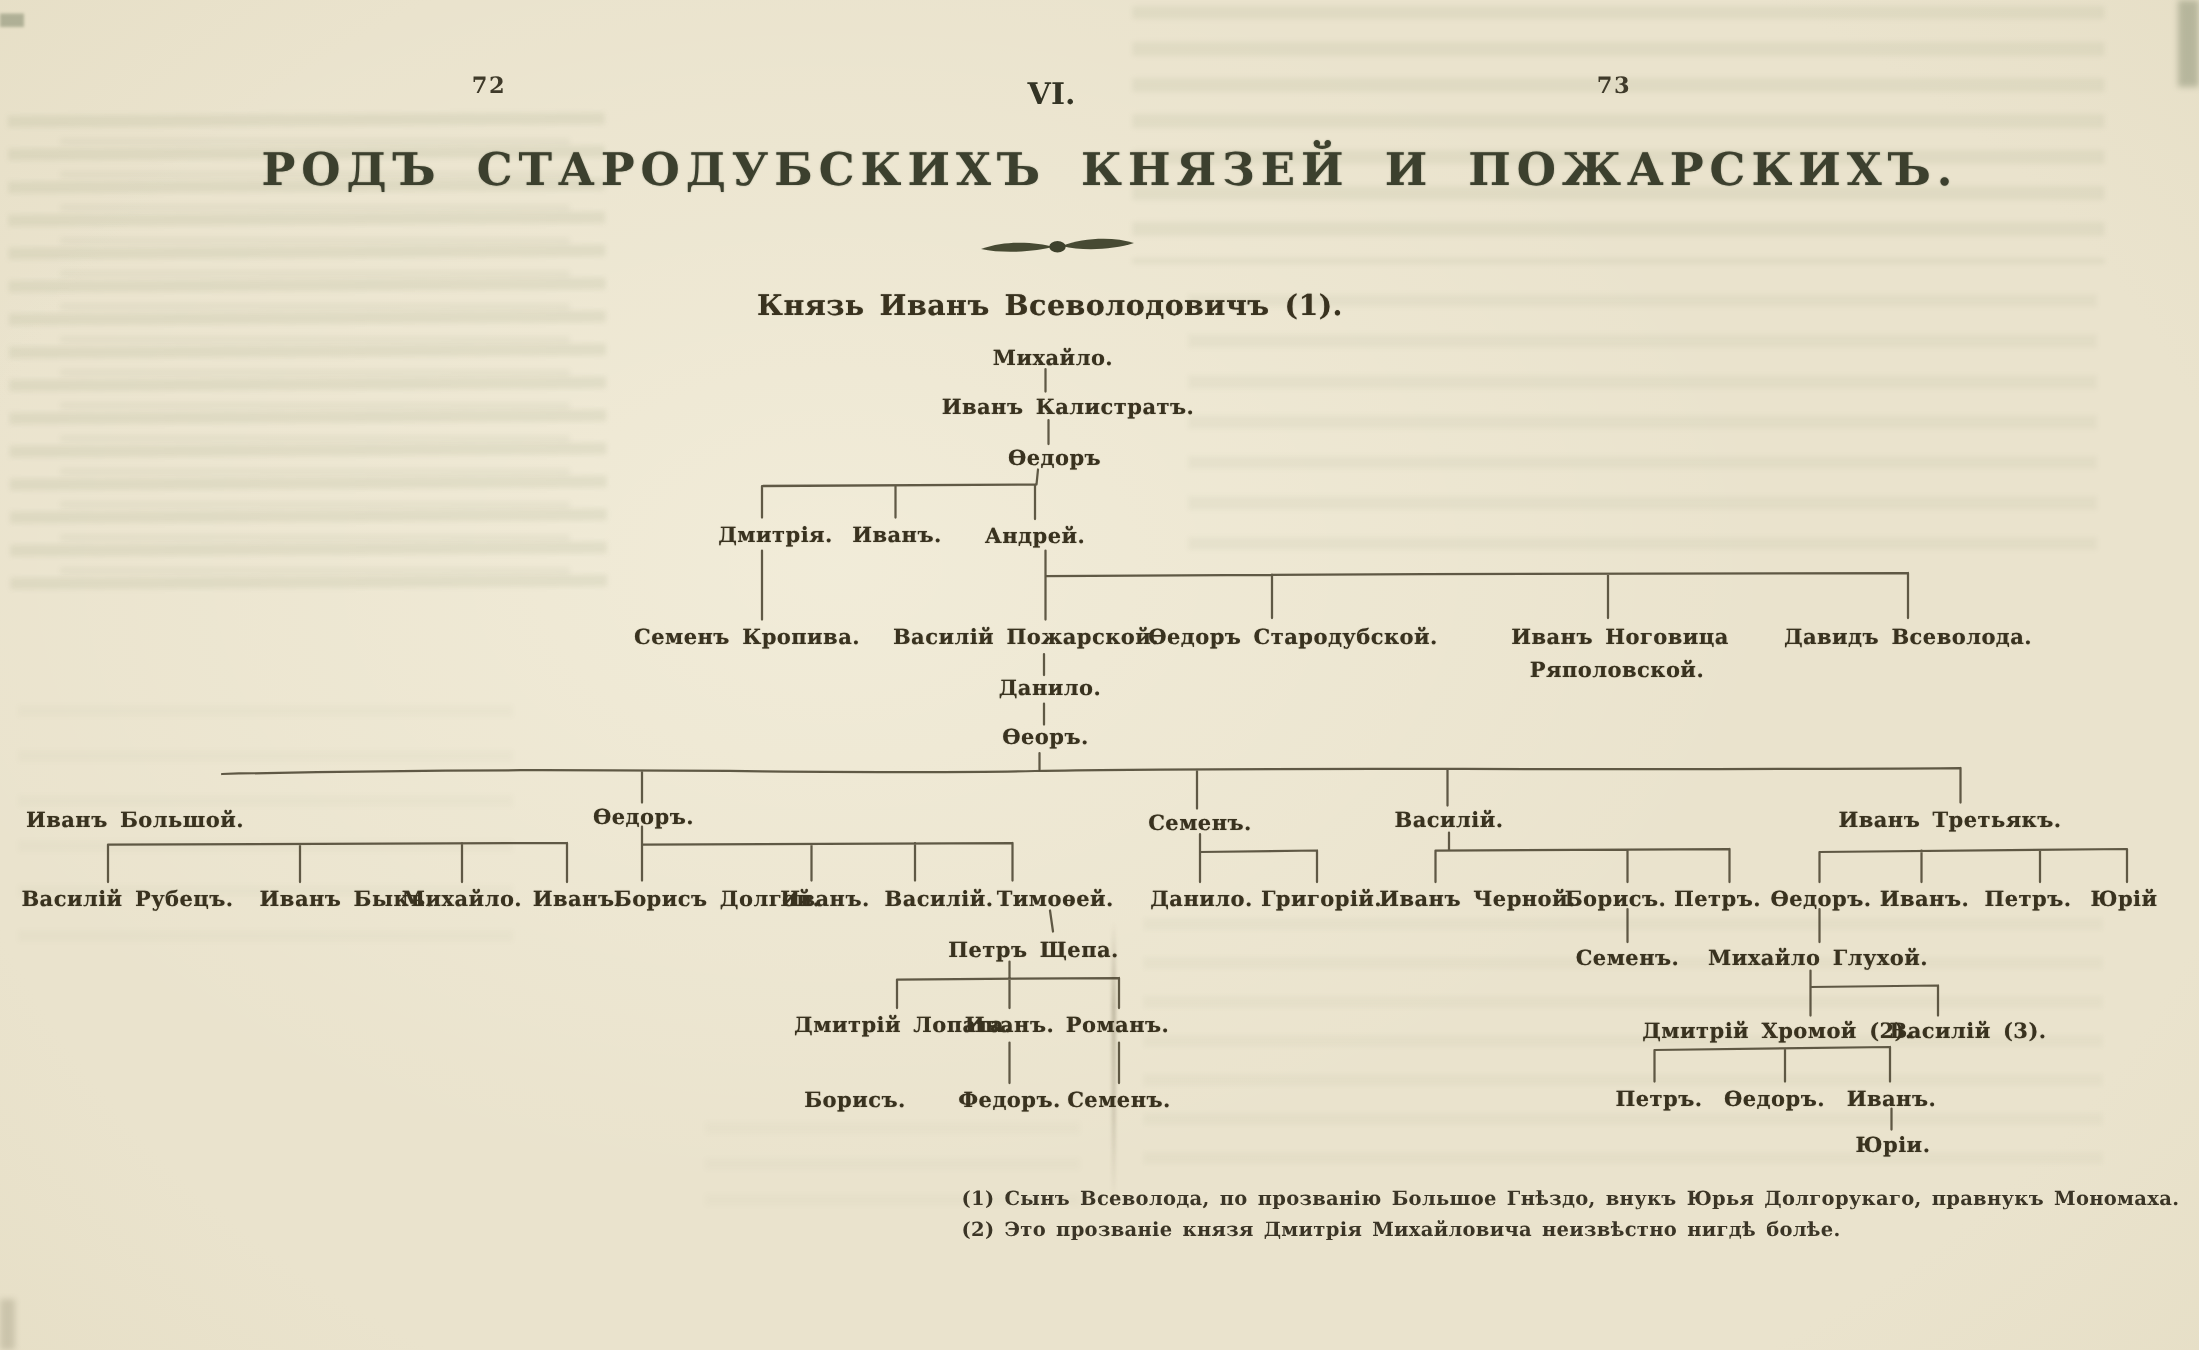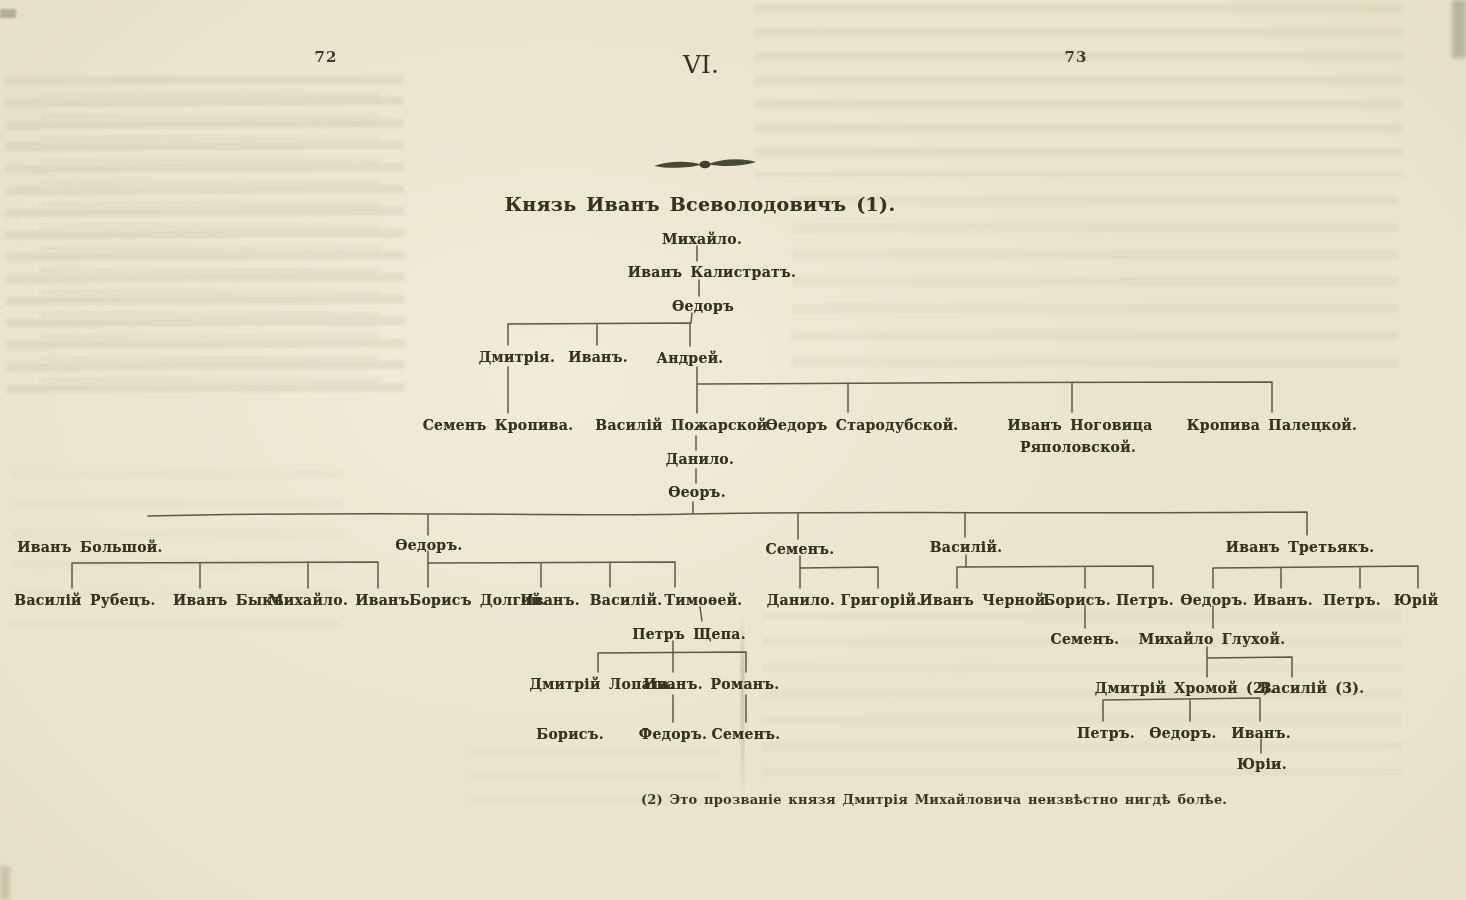--- a/index.html
+++ b/index.html
@@ -14,21 +14,21 @@
   .abs{position:absolute;}
   
   .n{
     position:absolute;transform:translateX(-50%);
     font-weight:bold;font-size:14px;letter-spacing:.3px;word-spacing:3px;
     color:#39321f;white-space:nowrap;text-shadow:0 0 .6px rgba(57,50,31,.55);
   }
   .n-big{font-size:19px;}
   
   .pagenum{position:absolute;transform:translateX(-50%);font-weight:bold;font-size:15px;color:#3f3a2a;letter-spacing:1px;}
-  .section{position:absolute;transform:translateX(-50%);font-weight:normal;font-size:25px;color:#343425;}
+  .section{position:absolute;transform:translateX(-50%);font-weight:bold;font-size:20px;color:#343425;}
   .title{
     position:absolute;transform:translateX(-50%);
     font-weight:bold;font-size:30px;letter-spacing:4px;word-spacing:9px;
     color:#3c402e;white-space:nowrap;text-shadow:0 0 1px rgba(60,64,46,.5);
   }
   
   .footnotes{position:absolute;left:641px;top:789px;width:790px;}
   .fn{font-weight:bold;font-size:13px;line-height:21px;color:#3b3526;letter-spacing:.2px;word-spacing:2px;white-space:nowrap;}
   
   .bleed{position:absolute;filter:blur(1.6px);pointer-events:none;}
@@ -59,20 +59,21 @@
   <div class="smudge" style="left:741px;top:615px;width:3px;height:185px;filter:blur(1px);
               background:linear-gradient(180deg, rgba(90,80,55,0), rgba(90,80,55,.28) 30%, rgba(90,80,55,.16) 70%, rgba(90,80,55,0));"></div>
 
   <div class="smudge" style="left:0;top:9px;width:16px;height:9px;background:#5e6a4c;opacity:.4;filter:blur(1.2px);"></div>
   <div class="smudge" style="left:1452px;top:0;width:14px;height:58px;background:#5e6a4c;opacity:.35;filter:blur(2px);"></div>
   <div class="smudge" style="left:0;top:866px;width:10px;height:34px;background:#6a6448;opacity:.22;filter:blur(2px);"></div>
 
   <div class="pagenum" style="left:326px;top:48px;">72</div>
   <div class="section" style="left:701px;top:50px;">VI.</div>
   <div class="pagenum" style="left:1076px;top:48px;">73</div>
+  <div class="title" style="left:740px;top:96px;">РОДЪ СТАРОДУБСКИХЪ КНЯЗЕЙ И ПОЖАРСКИХЪ.</div>
 
   <svg class="abs" style="left:652px;top:154px;" width="106" height="22" viewBox="0 0 106 22">
     <path fill="#474a33" d="M2,12 C20,5.5 40,8 50,10.5 C40,13.5 18,15.5 2,12 Z"></path>
     <path fill="#474a33" d="M56,10 C70,4.5 90,3.5 104,8 C90,12.5 70,13.5 56,10 Z"></path>
     <ellipse cx="53" cy="10.5" rx="5.5" ry="3.8" fill="#3e412c"></ellipse>
   </svg>
 
   <svg class="connectors" width="1466" height="900" viewBox="0 0 1466 900">
     <path d="M697,246 V261 M699,280 V296 M692,313 L691,323 M508,324 L690,323 M508,324 V345 M597,324 V345 M690,323 V346"></path>
     <path d="M508,367 V413 M697,367 V413 M697,384 C880,382 1100,383 1272,382 M848,383 V412 M1072,383 V412 M1272,382 V412"></path>
@@ -95,21 +96,21 @@
 
   <div class="n" style="left:517px;top:349px;">Дмитрія.</div>
   <div class="n" style="left:598px;top:349px;">Иванъ.</div>
   <div class="n" style="left:690px;top:350px;">Андрей.</div>
 
   <div class="n" style="left:498px;top:417px;">Семенъ Кропива.</div>
   <div class="n" style="left:684px;top:417px;">Василій Пожарской.</div>
   <div class="n" style="left:862px;top:417px;">Ѳедоръ Стародубской.</div>
   <div class="n" style="left:1080px;top:417px;">Иванъ Ноговица</div>
   <div class="n" style="left:1078px;top:439px;">Ряполовской.</div>
-  <div class="n" style="left:1272px;top:417px;">Кропива Палецкой.</div>
+  <div class="n" style="left:1272px;top:417px;">Давидъ Всеволода.</div>
 
   <div class="n" style="left:700px;top:451px;">Данило.</div>
   <div class="n" style="left:697px;top:484px;">Ѳеоръ.</div>
 
   <div class="n" style="left:90px;top:539px;">Иванъ Большой.</div>
   <div class="n" style="left:429px;top:537px;">Ѳедоръ.</div>
   <div class="n" style="left:800px;top:541px;">Семенъ.</div>
   <div class="n" style="left:966px;top:539px;">Василій.</div>
   <div class="n" style="left:1300px;top:539px;">Иванъ Третьякъ.</div>
 
@@ -143,16 +144,17 @@
 
   <div class="n" style="left:570px;top:726px;">Борисъ.</div>
   <div class="n" style="left:673px;top:726px;">Федоръ.</div>
   <div class="n" style="left:746px;top:726px;">Семенъ.</div>
   <div class="n" style="left:1106px;top:725px;">Петръ.</div>
   <div class="n" style="left:1183px;top:725px;">Ѳедоръ.</div>
   <div class="n" style="left:1261px;top:725px;">Иванъ.</div>
   <div class="n" style="left:1262px;top:756px;">Юріи.</div>
 
   <div class="footnotes">
+    <div class="fn">(1) Сынъ Всеволода, по прозванію Большое Гнѣздо, внукъ Юрья Долгорукаго, правнукъ Мономаха.</div>
     <div class="fn">(2) Это прозваніе князя Дмитрія Михайловича неизвѣстно нигдѣ болѣе.</div>
   </div>
 
 </div>
 
 </body></html>

